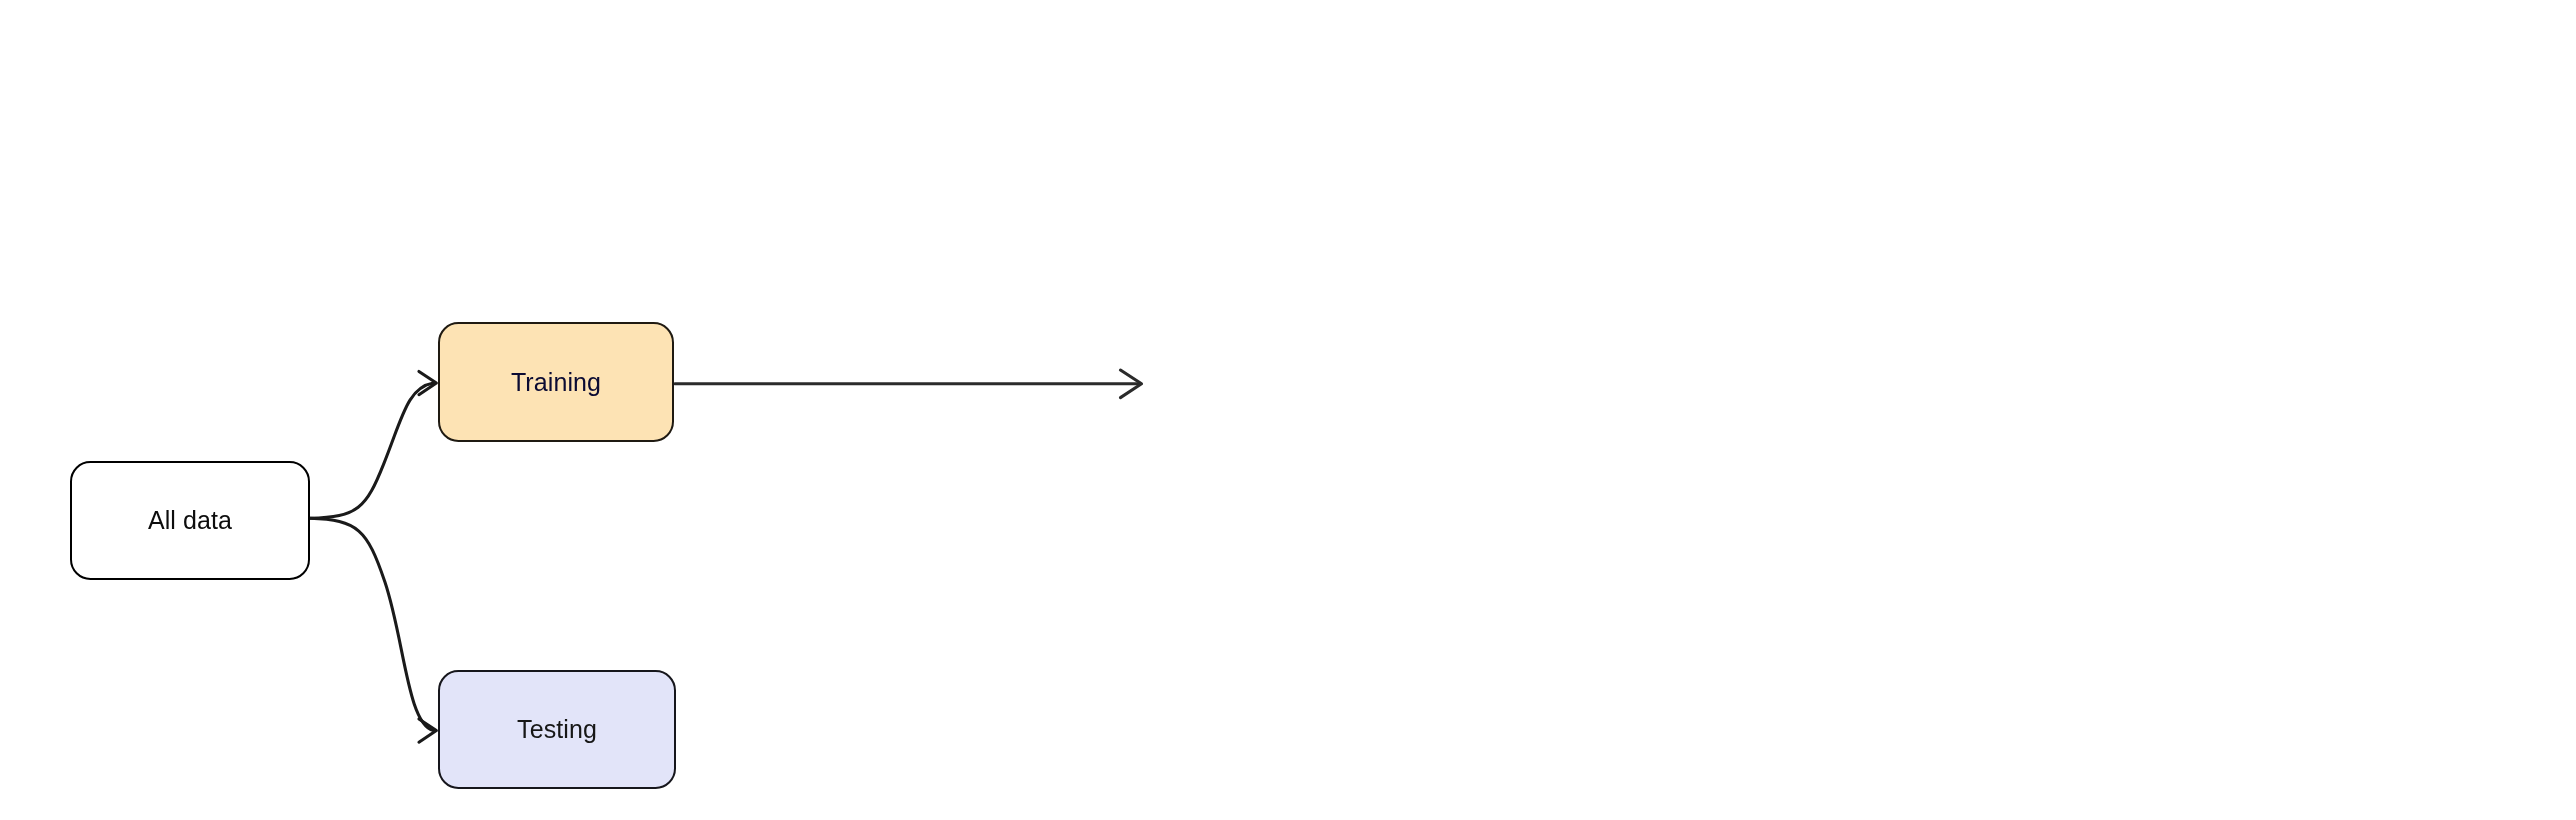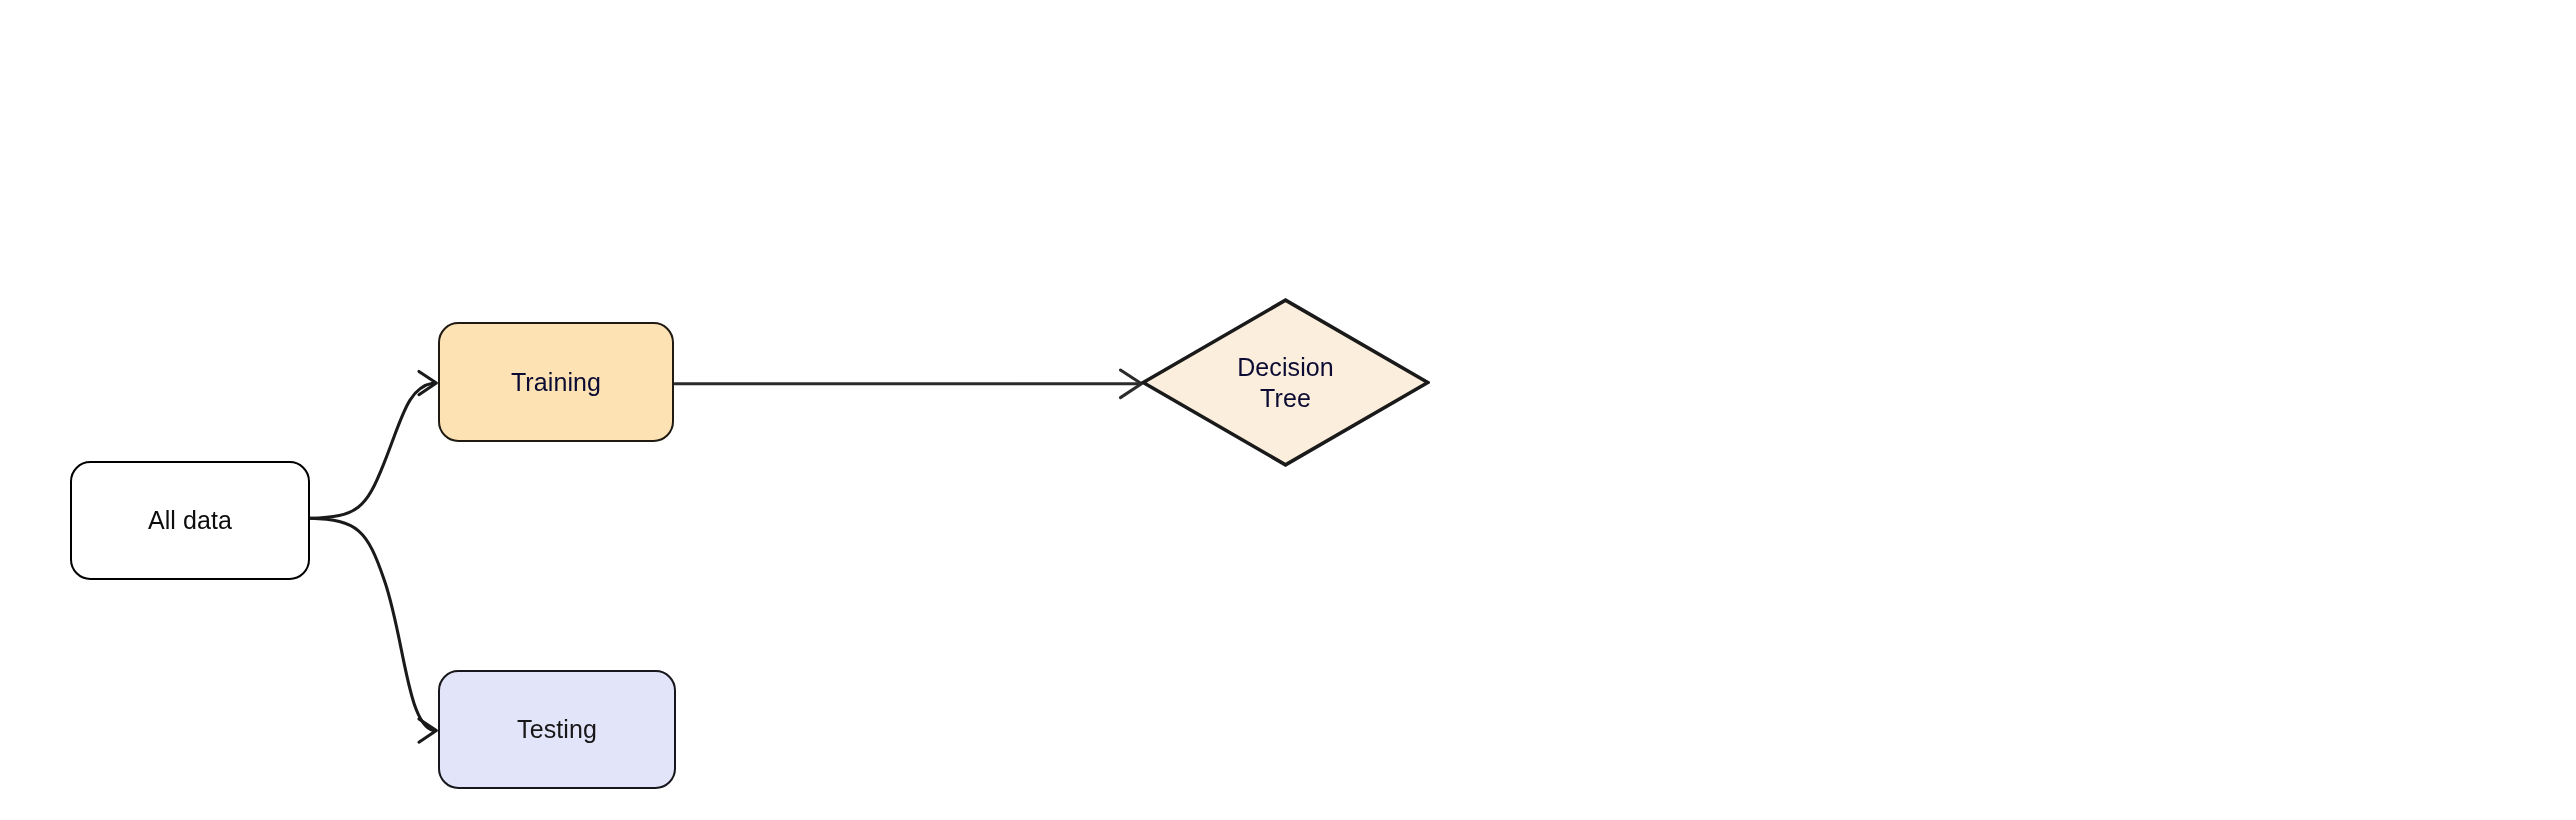--- a/index.html
+++ b/index.html
@@ -136,22 +136,15 @@
   </div>
 
   <div class="node node-rect" id="node-training">
     <span class="node-label">Training</span>
   </div>
 
   <div class="node node-rect" id="node-testing">
     <span class="node-label">Testing</span>
   </div>
 
-  <div class="node" id="node-decision-tree">
-    <svg class="diamond-svg" viewBox="0 0 398 232" preserveAspectRatio="none" xmlns="http://www.w3.org/2000/svg">
-      <polygon points="199,3 395,116 199,229 3,116" fill="#fbeedc" stroke="#1a1a1a" stroke-width="5" stroke-linejoin="miter"></polygon>
-    </svg>
-    <span class="node-label">Decision
-Tree</span>
-  </div>
 
 </div>
 
 
 </body></html>

